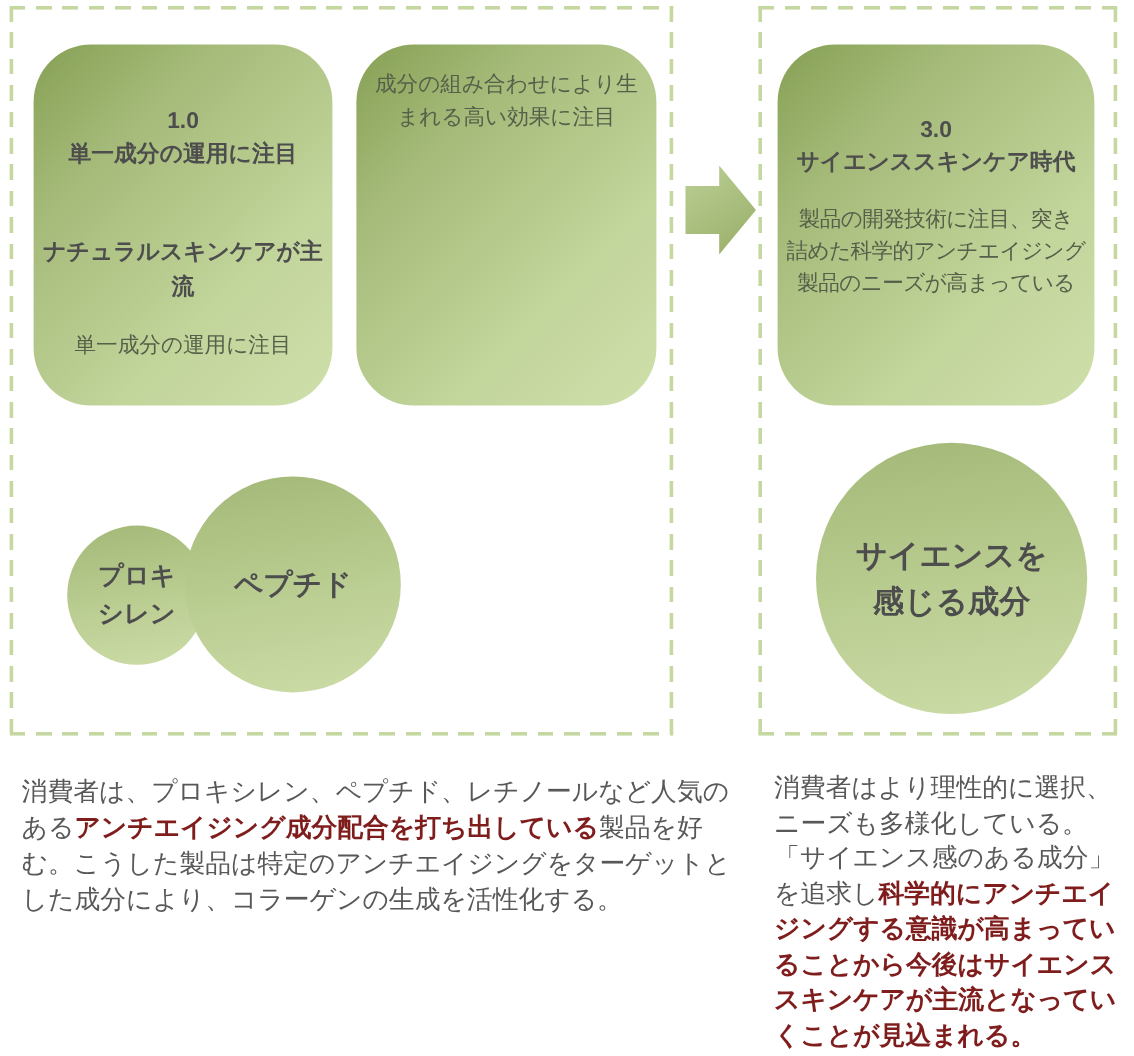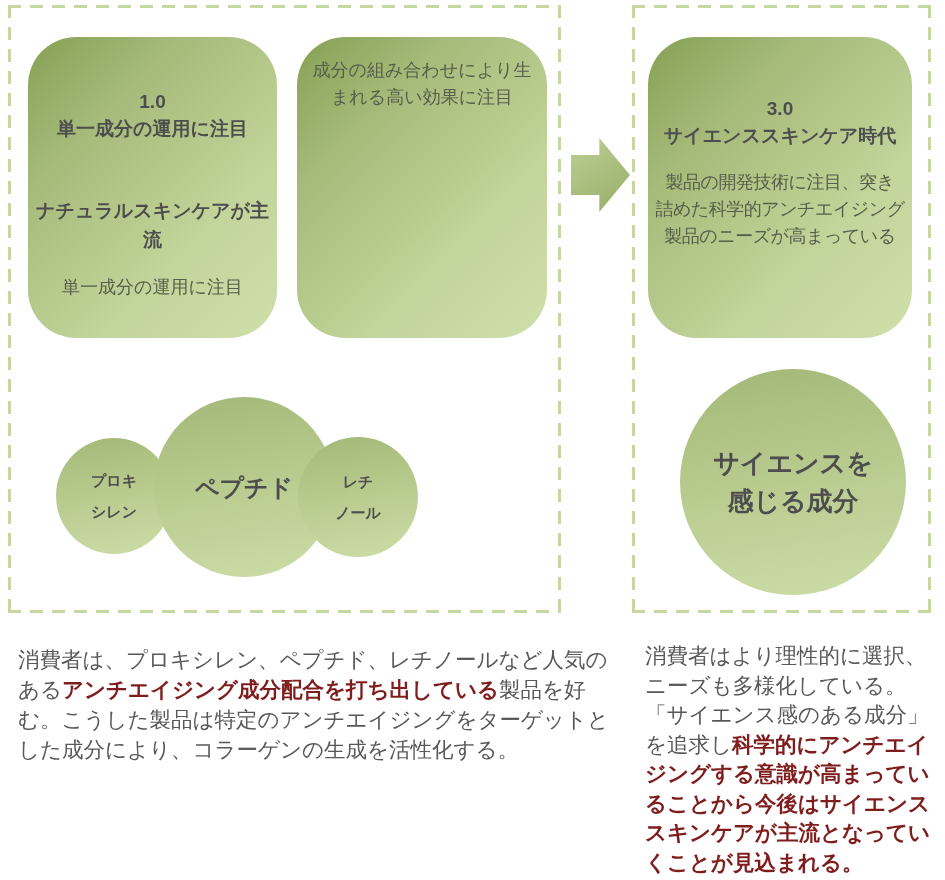--- a/index.html
+++ b/index.html
@@ -42,21 +42,21 @@
   .circle {
     position: absolute;
     border-radius: 50%;
     background: linear-gradient(170deg, #a3b877 0%, #b9cc90 50%, #ccdca7 100%);
     display: flex; align-items: center; justify-content: center;
     text-align: center;
     color: var(--text-dark);
     font-weight: bold;
     white-space: pre-line;
   }
-  .circle.small { font-size: 15px; line-height: 31px; }
+  .circle.small { font-size: 21px; line-height: 31px; }
   .circle.big   { font-size: 24px; line-height: 31px; }
   .circle.science { font-size: 26px; line-height: 38px; }
 
   .arrow {
     position: absolute;
     left: 571px; top: 138px; width: 59px; height: 74px;
     background: linear-gradient(145deg, #bccf96 0%, #a8bd7c 55%, #97ac66 100%);
     clip-path: polygon(0 23%, 48% 23%, 48% 0, 100% 50%, 48% 100%, 48% 77%, 0 77%);
   }
 
@@ -90,24 +90,20 @@
 まれる高い効果に注目</div>
   </div>
 
   <div class="circle small" style="left:48px; top:433px; width:116px; height:116px;">
     <span>プロキ
 シレン</span>
   </div>
   <div class="circle big" style="left:146px; top:392px; width:180px; height:180px;">
     <span>ペプチド</span>
   </div>
-  <div class="circle small" style="left:290px; top:432px; width:120px; height:120px;">
-    <span>レチ
-ノール</span>
-  </div>
 </div>
 
 <div class="arrow"></div>
 
 <div class="panel" style="left:632px; top:5px; width:299px; height:608px;">
   <div class="dash h top"></div>
   <div class="dash h bottom"></div>
   <div class="dash v left"></div>
   <div class="dash v right"></div>
 

